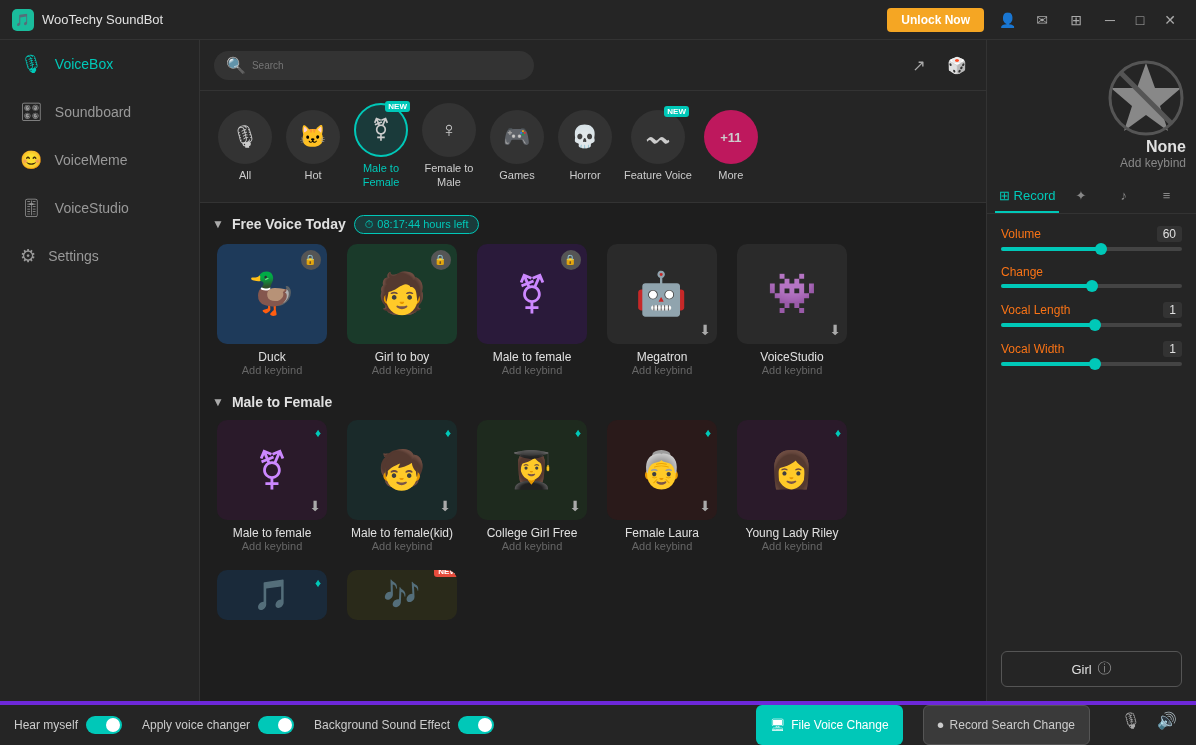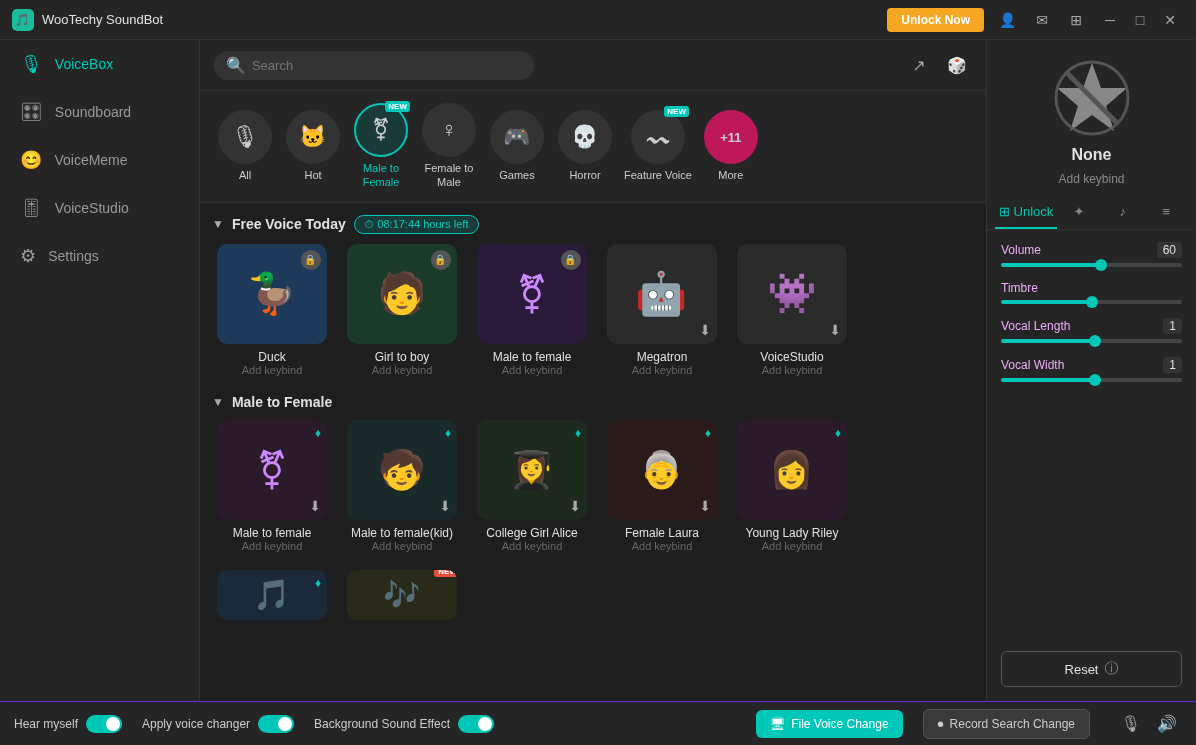--- a/index.html
+++ b/index.html
@@ -132,21 +132,21 @@
       padding: 5px 12px;
       gap: 6px;
       flex: 1;
       max-width: 320px;
     }
     .search-input-wrap input {
       background: transparent;
       border: none;
       outline: none;
       color: #ec4899;
-      font-size: 13px;
+      font-size: 10px;
       width: 100%;
     }
     .content-topbar-icons {
       display: flex; gap: 8px; margin-left: auto;
     }
     .topbar-icon-btn {
       width: 30px; height: 30px;
       display: flex; align-items: center; justify-content: center;
       color: #aaa; cursor: pointer; font-size: 16px;
     }
@@ -284,23 +284,22 @@
       width: 210px;
       background: #252525;
       border-left: 1px solid #333;
       display: flex;
       flex-direction: column;
       flex-shrink: 0;
     }
     .preset-display {
       display: flex;
       flex-direction: column;
-      align-items: center;
+      align-items: flex-end;
       padding: 18px 10px 10px;
-      gap: 8px;
     }
     .preset-name {
       color: #e0e0e0;
       font-size: 16px;
       font-weight: 600;
     }
     .preset-keybind {
       color: #888;
       font-size: 12px;
     }
@@ -334,21 +333,21 @@
     }
     .slider-row {
       margin-bottom: 14px;
     }
     .slider-label-row {
       display: flex;
       justify-content: space-between;
       align-items: center;
       margin-bottom: 5px;
     }
-    .slider-label { font-size: 12px; color: #f0abfc; }
+    .slider-label { font-size: 12px; color: #f97316; }
     .slider-value {
       font-size: 12px; color: #e0e0e0;
       background: #333;
       padding: 1px 6px;
       border-radius: 3px;
     }
     .slider-track {
       width: 100%;
       height: 4px;
       background: #444;
@@ -397,23 +396,22 @@
       padding: 8px;
       font-size: 13px;
       cursor: pointer;
       width: 100%;
       display: flex; align-items: center; justify-content: center; gap: 6px;
     }
 
     
     .bottom-bar {
       display: flex;
-      align-items: center;
       background: #252525;
-      border-top: 1px solid #6d28d9;
+      border-top: 4px solid #6d28d9;
       height: 44px;
       padding: 0 14px;
       gap: 20px;
       flex-shrink: 0;
     }
     .toggle-item {
       display: flex;
       align-items: center;
       gap: 8px;
       font-size: 12px;
@@ -655,21 +653,21 @@
           <span class="voice-card-name">Male to female(kid)</span>
           <span class="voice-card-keybind">Add keybind</span>
         </div>
 
         <div class="voice-card">
           <div class="voice-card-img" style="background:#1e2a1e;">
             <span style="font-size:36px;">👩‍🎓</span>
             <span class="diamond-icon">♦</span>
             <span class="download-icon">⬇</span>
           </div>
-          <span class="voice-card-name">College Girl Alice</span>
+          <span class="voice-card-name">College Girl Free</span>
           <span class="voice-card-keybind">Add keybind</span>
         </div>
 
         <div class="voice-card">
           <div class="voice-card-img" style="background:#2a1a1a;">
             <span style="font-size:36px;">👵</span>
             <span class="diamond-icon">♦</span>
             <span class="download-icon">⬇</span>
           </div>
           <span class="voice-card-name">Female Laura</span>
@@ -714,21 +712,21 @@
           <line x1="15" y1="15" x2="65" y2="65" stroke="#555" stroke-width="5"></line>
           <circle cx="40" cy="40" r="36" fill="none" stroke="#555" stroke-width="3"></circle>
         </svg>
       </div>
       <span class="preset-name">None</span>
       <span class="preset-keybind">Add keybind</span>
     </div>
 
     <div class="panel-tabs">
       <div class="panel-tab active">
-        <span>⊞</span>&nbsp;<span>Unlock</span>
+        <span>⊞</span>&nbsp;<span>Record</span>
       </div>
       <div class="panel-tab">
         <span>✦</span>
       </div>
       <div class="panel-tab">
         <span>♪</span>
       </div>
       <div class="panel-tab">
         <span>≡</span>
       </div>
@@ -743,21 +741,21 @@
         </div>
         <div class="slider-track">
           <div class="slider-fill" style="width:55%;"></div>
           <div class="slider-thumb" style="left:55%;"></div>
         </div>
       </div>
 
 
       <div class="slider-row">
         <div class="slider-label-row">
-          <span class="slider-label">Timbre</span>
+          <span class="slider-label">Change</span>
         </div>
         <div class="slider-track">
           <div class="slider-fill" style="width:50%;"></div>
           <div class="slider-thumb" style="left:50%;"></div>
         </div>
       </div>
 
       <div class="slider-row">
         <div class="slider-label-row">
           <span class="slider-label">Vocal Length</span>
@@ -776,21 +774,21 @@
         </div>
         <div class="slider-track">
           <div class="slider-fill" style="width:52%;"></div>
           <div class="slider-thumb" style="left:52%;"></div>
         </div>
       </div>
     </div>
 
     <div class="panel-btns">
       <button class="reset-btn">
-        <span>Reset</span>
+        <span>Girl</span>
         <span style="color:#888;font-size:14px;">ⓘ</span>
       </button>
     </div>
   </div>
 
 </div>
 
 <div class="bottom-bar">
   <div class="toggle-item">
     <span>Hear myself</span>

